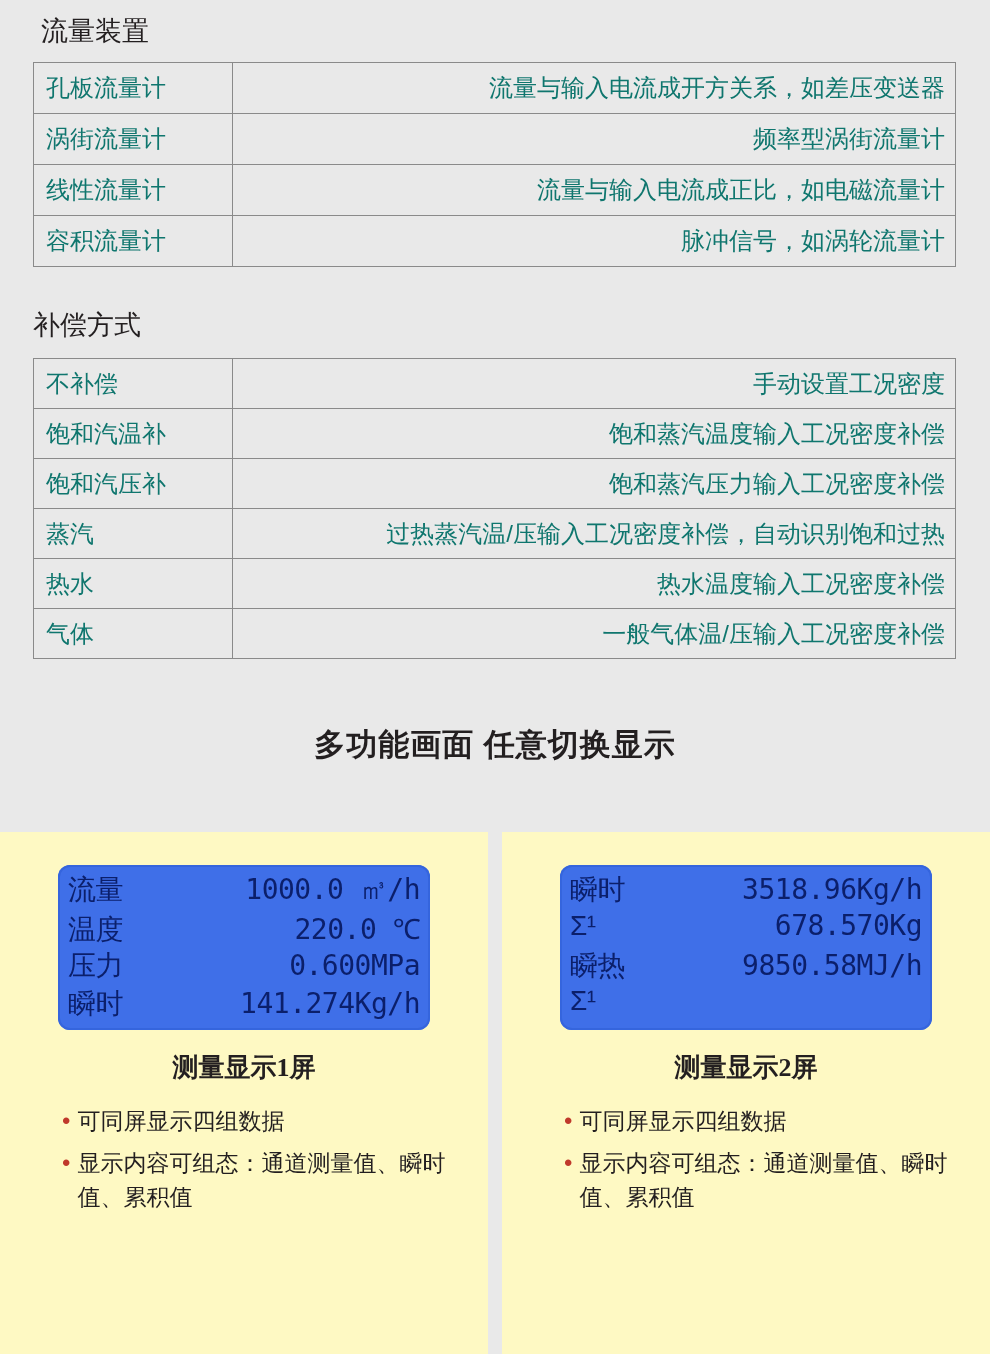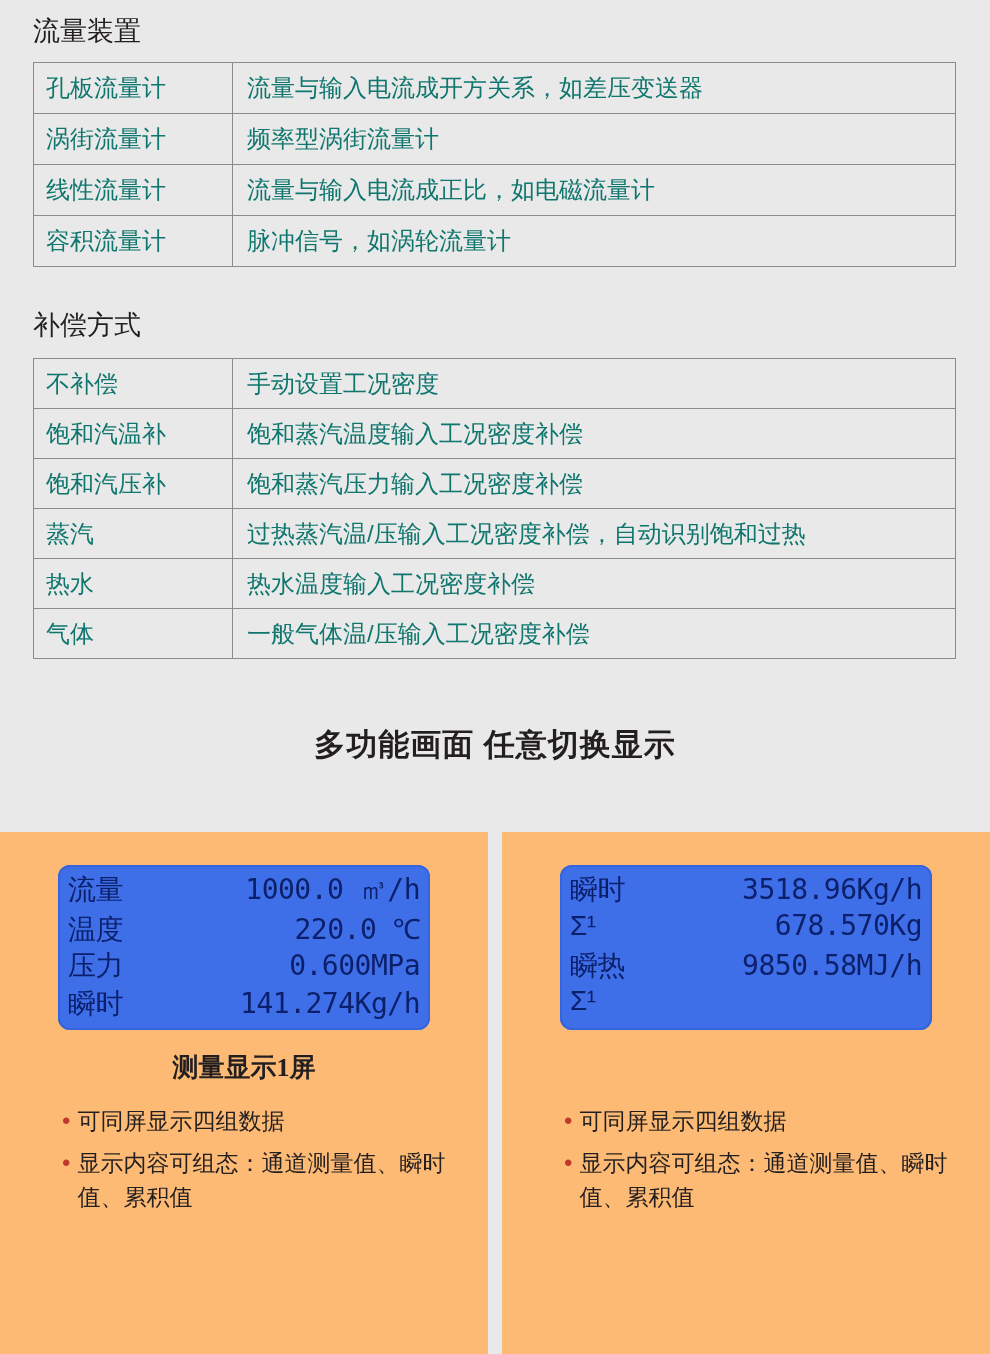--- a/index.html
+++ b/index.html
@@ -24,21 +24,21 @@
 
   
   .section-title {
     font-size: 27px;
     line-height: 1;
     color: #231f20;
     margin: 0;
     font-weight: 400;
   }
 
-  #sec1-title { position: absolute; left: 33px; top: 18px; }
+  #sec1-title { position: absolute; left: 41px; top: 18px; }
   #sec2-title { position: absolute; left: 33px; top: 312px; }
 
   
   table.spec {
     position: absolute;
     border-collapse: collapse;
     table-layout: fixed;
     background: transparent;
   }
   table.spec td {
@@ -47,20 +47,21 @@
     font-size: 24px;
     color: #0f766e;
     vertical-align: middle;
     white-space: nowrap;
   }
   table.spec td.key {
     padding-left: 12px;
   }
   table.spec td.val {
     padding-left: 14px;
+    text-align: right;
   }
 
   #table-flow { left: 33px; top: 62px; width: 923px; }
   #table-flow td { height: 50px; }
   #table-flow td.key { width: 176px; }
 
   #table-comp { left: 33px; top: 358px; width: 923px; }
   #table-comp td { height: 49px; }
   #table-comp td.key { width: 176px; }
 
@@ -82,21 +83,21 @@
     position: absolute;
     left: 0;
     top: 832px;
     width: 990px;
     height: 522px;
     display: flex;
     gap: 14px;
   }
   .panel {
     flex: 1 1 0;
-    background: #fdba74;
+    background: #fef9c3;
     position: relative;
     height: 522px;
   }
 
   .lcd {
     position: absolute;
     top: 33px;
     left: 50%;
     transform: translateX(-50%);
     width: 372px;
@@ -278,20 +279,21 @@
           <span class="lcd-value">678.570Kg</span>
         </div>
         <div class="lcd-line">
           <span class="lcd-label">瞬热</span>
           <span class="lcd-value">9850.58MJ/h</span>
         </div>
         <div class="lcd-line">
           <span class="lcd-label">Σ¹</span>
         </div>
       </div>
+      <div class="panel-caption">测量显示2屏</div>
       <div class="bullets">
         <div class="bullet-row">
           <span class="bullet-dot">•</span>
           <span class="bullet-text">可同屏显示四组数据</span>
         </div>
         <div class="bullet-row">
           <span class="bullet-dot">•</span>
           <span class="bullet-text">显示内容可组态：通道测量值、瞬时值、累积值</span>
         </div>
       </div>

